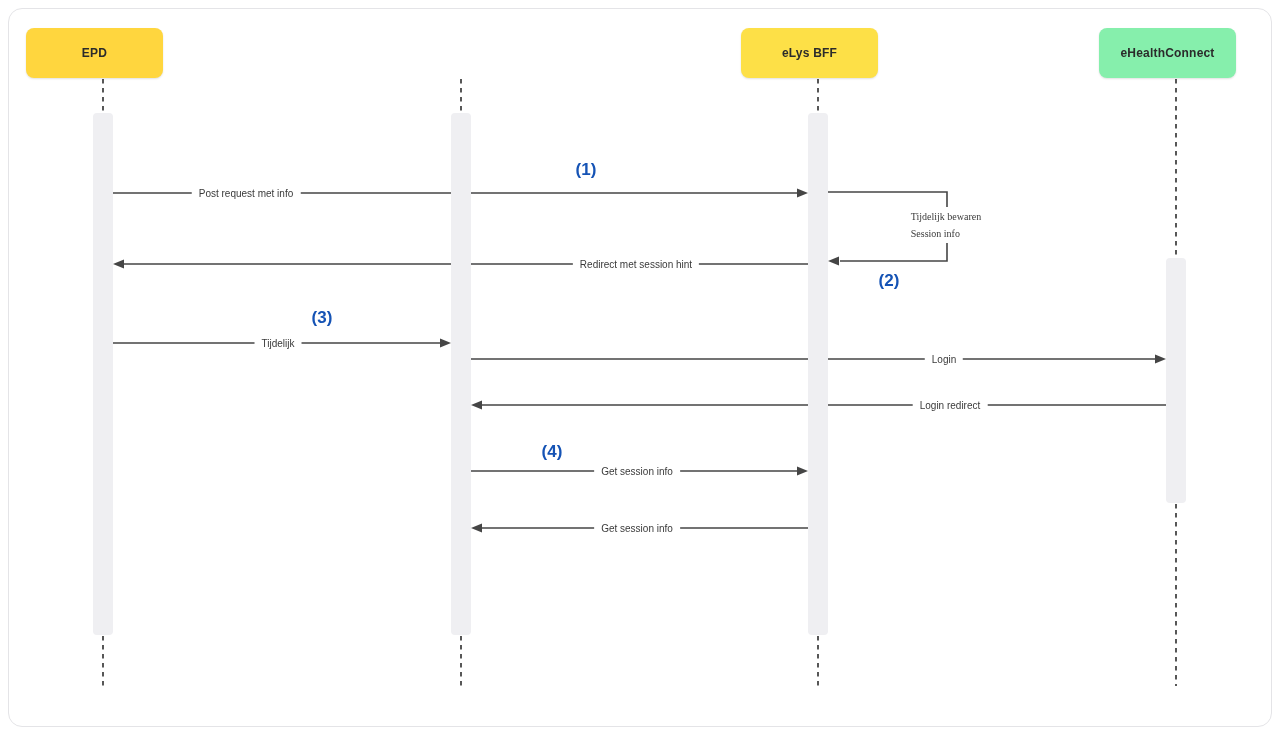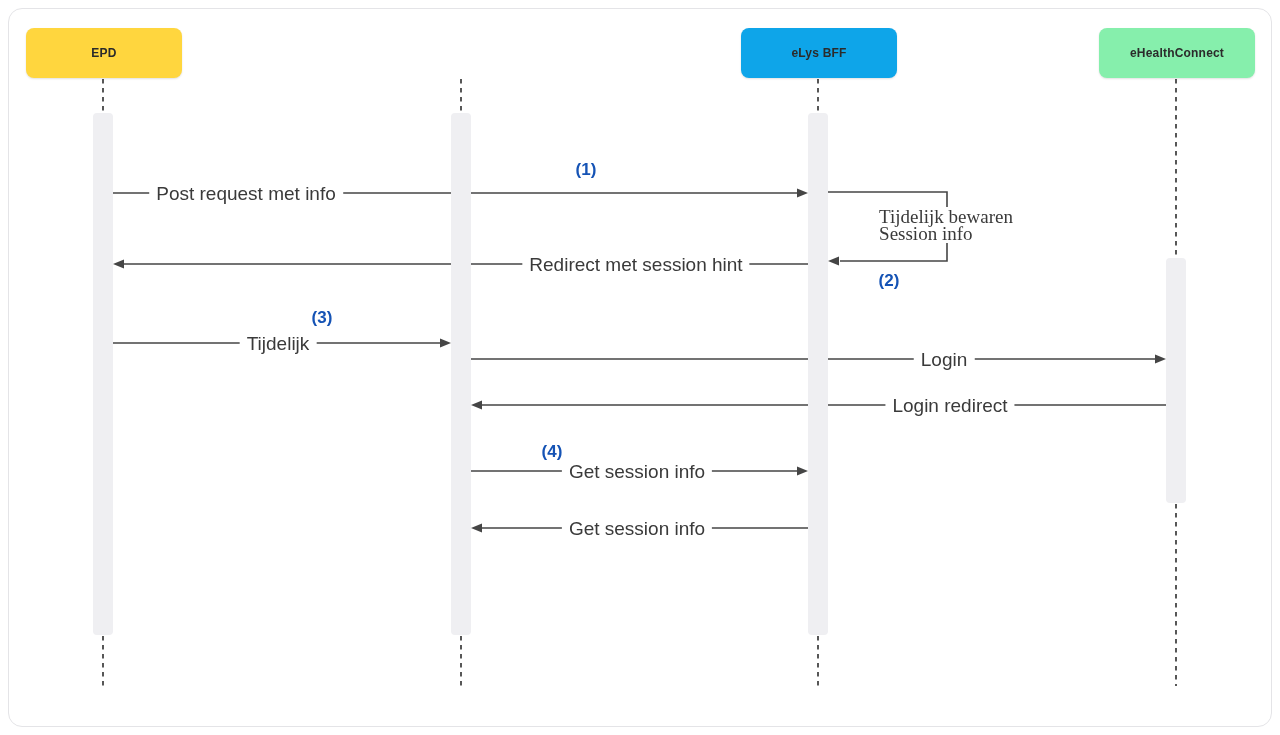--- a/index.html
+++ b/index.html
@@ -1,27 +1,27 @@
 <!DOCTYPE html>
 <html><head>
 <meta charset="utf-8">
 <style>
   html,body{margin:0;padding:0;background:#fff;}
   body{width:1280px;height:735px;position:relative;overflow:hidden;
        font-family:"Liberation Sans",sans-serif;}
   .frame{position:absolute;inset:8px;border:1px solid #e4e4e7;border-radius:14px;}
   .stage{position:absolute;inset:0;}
   svg.wires{position:absolute;left:0;top:0;width:1280px;height:735px;}
-  .actor{position:absolute;width:156px;height:50px;border-radius:8px;
+  .actor{position:absolute;width:137px;height:50px;border-radius:8px;
          display:flex;align-items:center;justify-content:center;
          font-size:12px;font-weight:bold;color:#2b2b2b;letter-spacing:.2px;
          box-shadow:0 1px 2px rgba(0,0,0,.12);}
   .activation{position:absolute;width:20px;background:#efeff2;border-radius:4px;}
   .msg-label{position:absolute;transform:translate(-50%,-50%);
-             background:#ffffff;padding:1px 7px;font-size:19px;color:#3a3a3a;
+             background:#ffffff;padding:1px 7px;font-size:10px;color:#3a3a3a;
              white-space:nowrap;line-height:17px;}
   .msg-label.multiline{white-space:pre-line;font-family:Liberation Serif, serif;}
   .step-num{position:absolute;transform:translate(-50%,-50%);
             font-size:17px;font-weight:bold;color:#1553b5;background:#fff;padding:0 3px;}
 </style>
 </head>
 <body>
 
 <div class="frame"></div>
 
@@ -77,21 +77,21 @@
   </svg>
 
   <div class="activation" style="left: 93px; top: 113px; height: 522px; background-color: rgb(239, 239, 242);"></div>
   <div class="activation" style="left: 451px; top: 113px; height: 522px; background-color: rgb(239, 239, 242);"></div>
   <div class="activation" style="left: 808px; top: 113px; height: 522px; background-color: rgb(239, 239, 242);"></div>
   <div class="activation" style="left: 1166px; top: 258px; height: 245px; background-color: rgb(239, 239, 242);"></div>
 
   <div class="actor" style="left: 26px; top: 28px; background-color: rgb(255, 214, 62);">
     <span>EPD</span>
   </div>
-  <div class="actor" style="left: 741px; top: 28px; background-color: #0ea5e9;">
+  <div class="actor" style="left: 741px; top: 28px; background-color: #fde047;">
     <span>eLys BFF</span>
   </div>
   <div class="actor" style="left: 1099px; top: 28px; background-color: #86efac;">
     <span>eHealthConnect</span>
   </div>
 
   <div class="msg-label" style="left:246px;top:193px;">Post request met info</div>
   <div class="msg-label multiline" style="left:946px;top:225px;">Tijdelijk bewaren
 Session info</div>
   <div class="msg-label" style="left:608px;top:264px;margin-left:28px;">Redirect met session hint</div>

